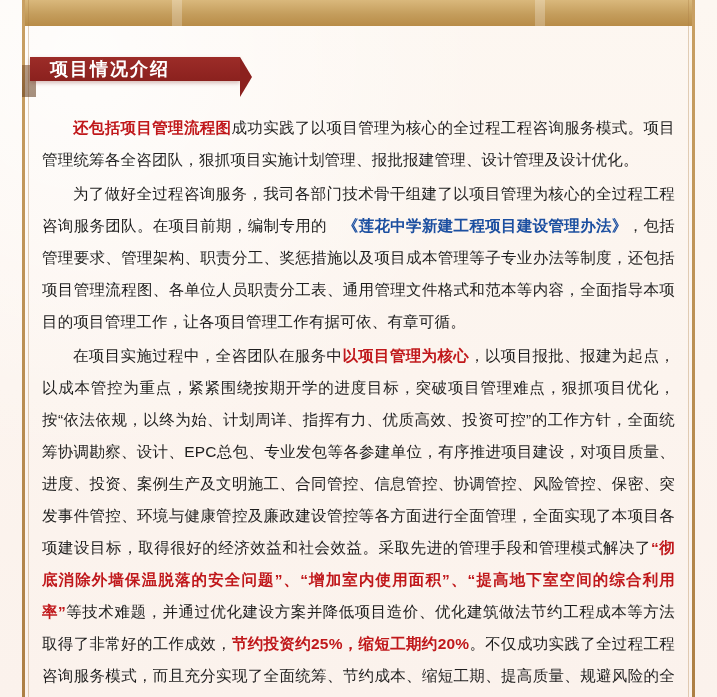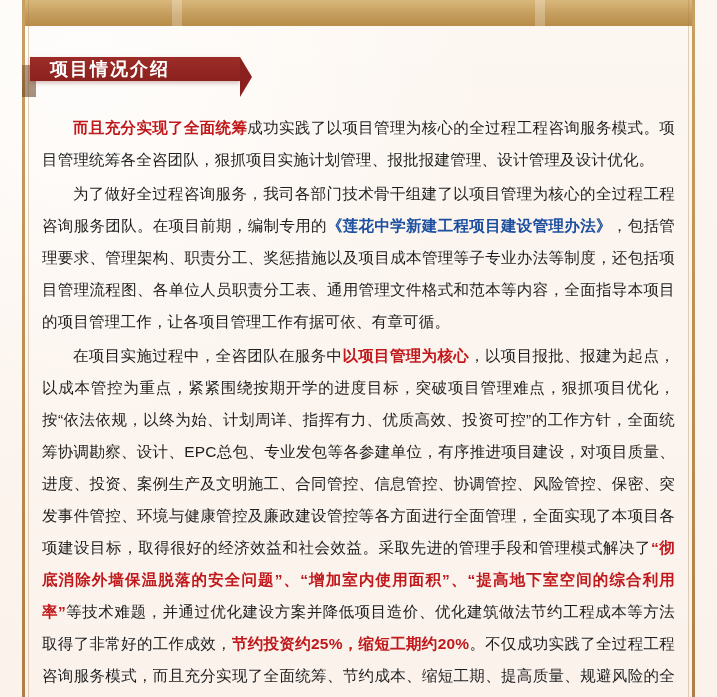--- a/index.html
+++ b/index.html
@@ -124,20 +124,21 @@
     text-indent: 2em;
     letter-spacing: 0.2px;
   }
   .para .hl-red {
     color: #c0181b;
     font-weight: bold;
   }
   .para .hl-blue {
     color: #1c4fa0;
     font-weight: bold;
+    margin-left: 16px;
   }
 </style>
 </head>
 <body>
 
 <div class="page">
 
   <div class="top-ornament">
     <div class="notch n1"></div>
     <div class="notch n2"></div>
@@ -146,18 +147,18 @@
   <div class="edge-rule left"></div>
   <div class="edge-rule right"></div>
 
   <div class="ribbon-shadow"></div>
 
   <div class="title-ribbon">
     <span class="title-text">项目情况介绍</span>
   </div>
 
   <div class="content">
-    <p class="para"><span class="hl-red">而且充分实现了全面统筹</span>成功实践了以项目管理为核心的全过程工程咨询服务模式。项目管理统筹各全咨团队，狠抓项目实施计划管理、报批报建管理、设计管理及设计优化。</p>
+    <p class="para"><span class="hl-red">还包括项目管理流程图</span>成功实践了以项目管理为核心的全过程工程咨询服务模式。项目管理统筹各全咨团队，狠抓项目实施计划管理、报批报建管理、设计管理及设计优化。</p>
     <p class="para">为了做好全过程咨询服务，我司各部门技术骨干组建了以项目管理为核心的全过程工程咨询服务团队。在项目前期，编制专用的<span class="hl-blue">《莲花中学新建工程项目建设管理办法》</span>，包括管理要求、管理架构、职责分工、奖惩措施以及项目成本管理等子专业办法等制度，还包括项目管理流程图、各单位人员职责分工表、通用管理文件格式和范本等内容，全面指导本项目的项目管理工作，让各项目管理工作有据可依、有章可循。</p>
     <p class="para">在项目实施过程中，全咨团队在服务中<span class="hl-red">以项目管理为核心</span>，以项目报批、报建为起点，以成本管控为重点，紧紧围绕按期开学的进度目标，突破项目管理难点，狠抓项目优化，按“依法依规，以终为始、计划周详、指挥有力、优质高效、投资可控”的工作方针，全面统筹协调勘察、设计、EPC总包、专业发包等各参建单位，有序推进项目建设，对项目质量、进度、投资、案例生产及文明施工、合同管控、信息管控、协调管控、风险管控、保密、突发事件管控、环境与健康管控及廉政建设管控等各方面进行全面管理，全面实现了本项目各项建设目标，取得很好的经济效益和社会效益。采取先进的管理手段和管理模式解决了<span class="hl-red">“彻底消除外墙保温脱落的安全问题”、“增加室内使用面积”、“提高地下室空间的综合利用率”</span>等技术难题，并通过优化建设方案并降低项目造价、优化建筑做法节约工程成本等方法取得了非常好的工作成效，<span class="hl-red">节约投资约25%，缩短工期约20%</span>。不仅成功实践了全过程工程咨询服务模式，而且充分实现了全面统筹、节约成本、缩短工期、提高质量、规避风险的全咨服务优势，本项目的建设增加了株洲市天元区基础教育资源，缓解了“入学难”、“择校难”的需要，本项目的建设对当地政府、相关人民群众及其他</p>
   </div>
 
 </div>
 
 </body></html>

